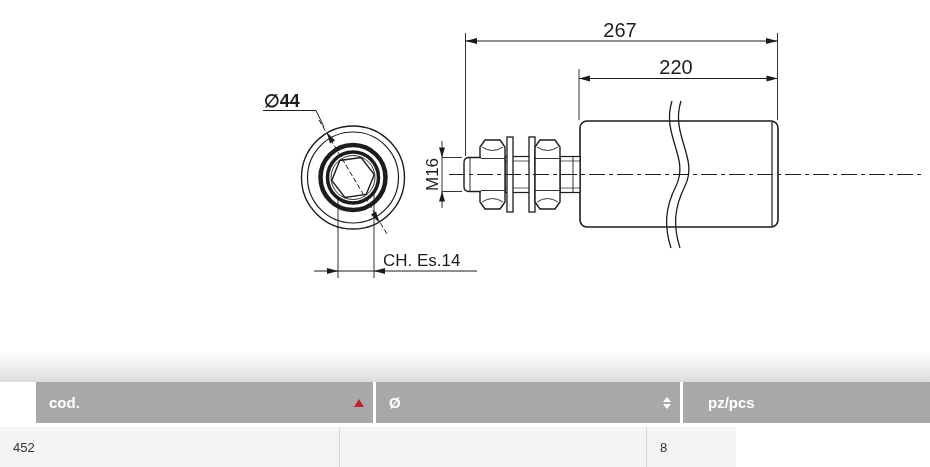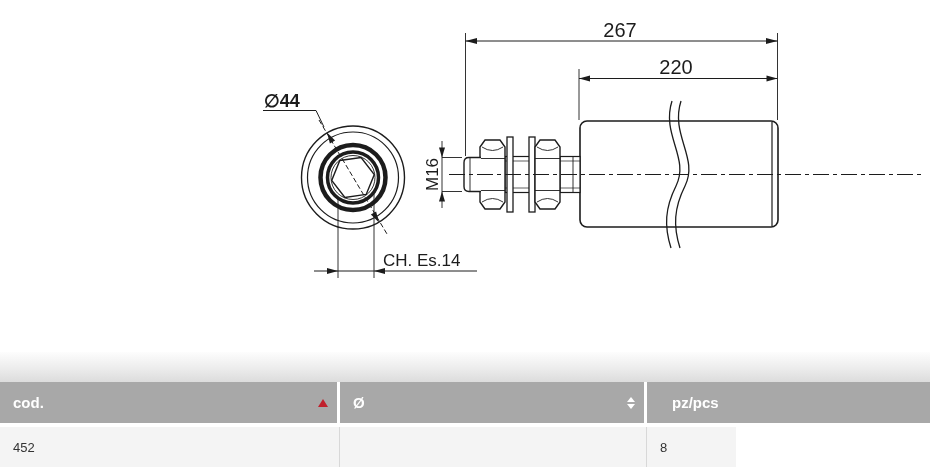--- a/index.html
+++ b/index.html
@@ -11,21 +11,21 @@
   .drawing-svg { position:absolute; left:0; top:0; }
 
   
   .table-top-gradient { position:absolute; left:0; top:352px; width:930px; height:30px;
     background:linear-gradient(to bottom,#fdfdfd 0%,#ececec 55%,#dcdcdc 100%); }
 
   
   .tbl-header { position:absolute; left:0; top:382px; width:930px; height:41px; }
   .th-cell { position:absolute; top:0; height:41px; background:#a8a8a8; color:#fff;
     font-size:15px; font-weight:bold; display:flex; align-items:center;
-    padding-left:13px; padding-right:9px; }
+    padding-left:13px; padding-right:9px;margin-left:36px; }
   .th-c1 { left:0;   width:337px; }
   .th-c2 { left:340px; width:304px; }
   .th-c3 { left:647px; width:329px;padding-left:25px; }
   .th-spacer { flex:1; }
   .sort-up-red { width:0; height:0; border-left:5px solid transparent;
     border-right:5px solid transparent; border-bottom:8px solid #c0202c; }
   .sort-both { display:flex; flex-direction:column; align-items:center; gap:2px; }
   .sort-both .up { width:0;height:0;border-left:4px solid transparent;
     border-right:4px solid transparent;border-bottom:5px solid #fff; }
   .sort-both .down { width:0;height:0;border-left:4px solid transparent;

